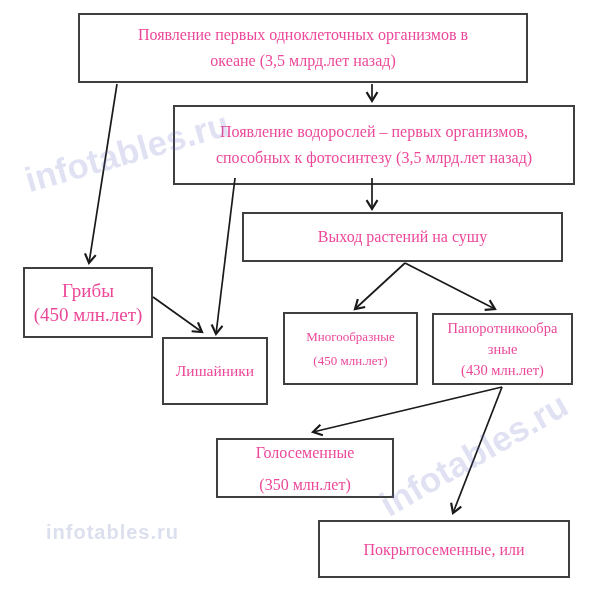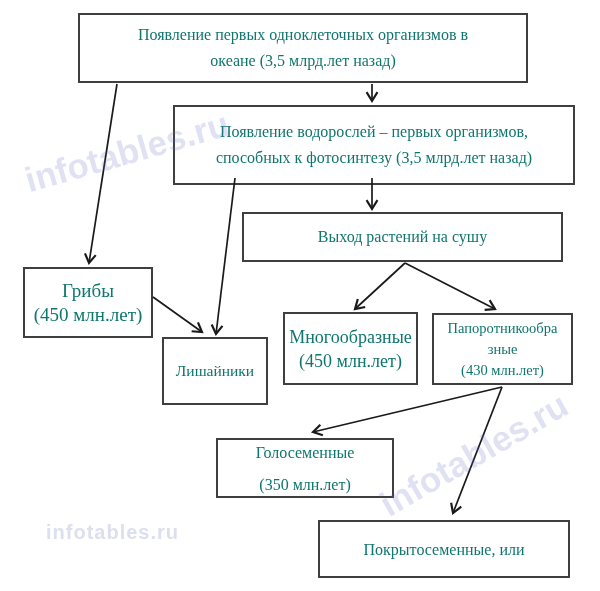--- a/index.html
+++ b/index.html
@@ -4,29 +4,29 @@
 <style>
   html,body{margin:0;padding:0;background:#ffffff;}
   #stage{
     position:relative;width:600px;height:591px;background:#ffffff;
     overflow:hidden;font-family:"Liberation Serif",serif;
   }
   
   .box{
     position:absolute;box-sizing:border-box;border:2px solid #3f3f3f;background:#ffffff;
     display:flex;flex-direction:column;justify-content:center;align-items:center;
-    text-align:center;color:#0f766e;z-index:10;
+    text-align:center;color:#ec4899;z-index:10;
   }
   .ln{white-space:nowrap;}
   .b1{left:78px;top:13px;width:450px;height:70px;font-size:16px;line-height:26px;}
   .b2{left:173px;top:105px;width:402px;height:80px;font-size:16px;line-height:26px;}
   .b3{left:242px;top:212px;width:321px;height:50px;font-size:16px;line-height:24px;}
   .b4{left:23px;top:267px;width:130px;height:71px;font-size:19px;line-height:24px;}
   .b5{left:162px;top:337px;width:106px;height:68px;font-size:15.5px;line-height:24px;}
-  .b6{left:283px;top:312px;width:135px;height:73px;font-size:18px;line-height:24px;}
+  .b6{left:283px;top:312px;width:135px;height:73px;font-size:13px;line-height:24px;}
   .b7{left:432px;top:313px;width:141px;height:72px;font-size:14.5px;line-height:21px;}
   .b8{left:216px;top:438px;width:178px;height:60px;font-size:16px;line-height:25px;gap:7px;}
   .b9{left:318px;top:520px;width:252px;height:58px;font-size:16px;line-height:25px;}
   
   #arrows{position:absolute;left:0;top:0;z-index:15;pointer-events:none;}
   
   .wm{
     position:absolute;z-index:30;pointer-events:none;white-space:nowrap;
     font-family:"Liberation Sans",sans-serif;font-weight:bold;
   }

